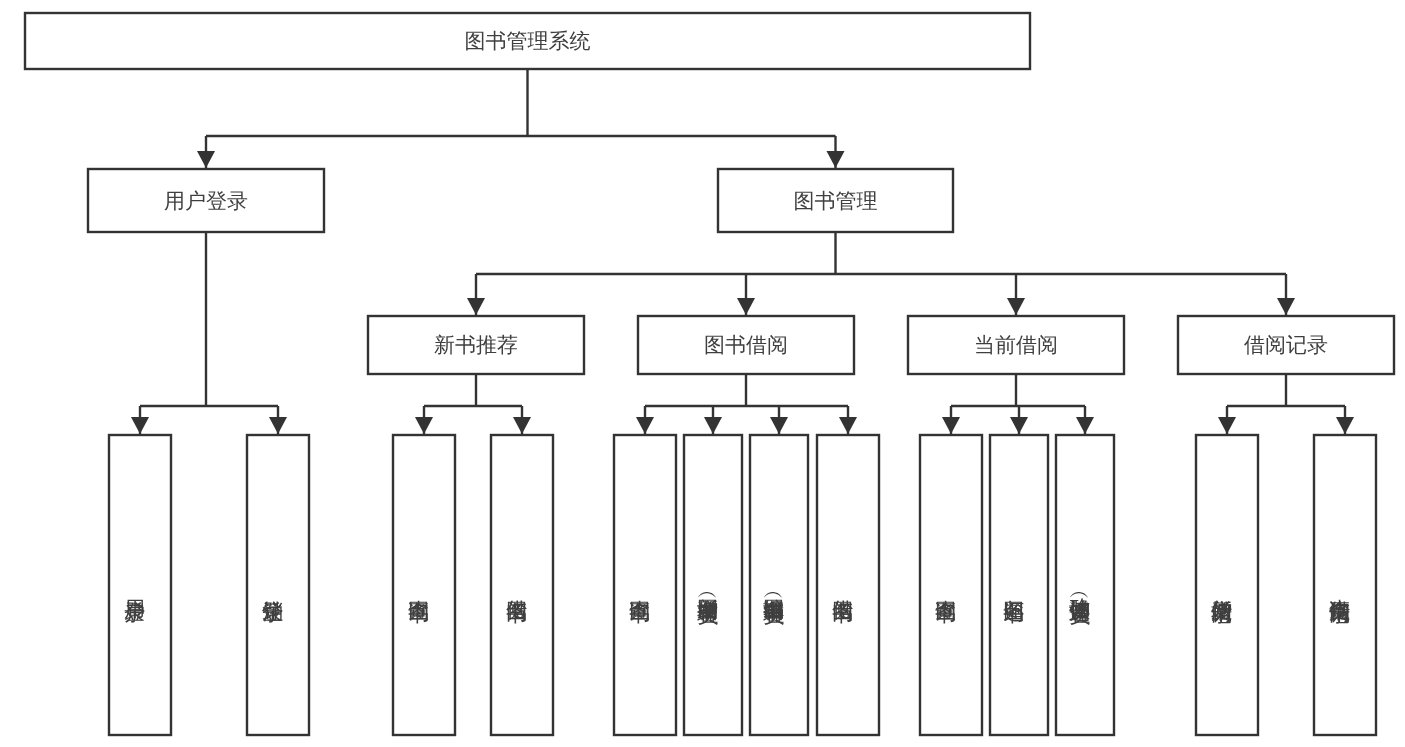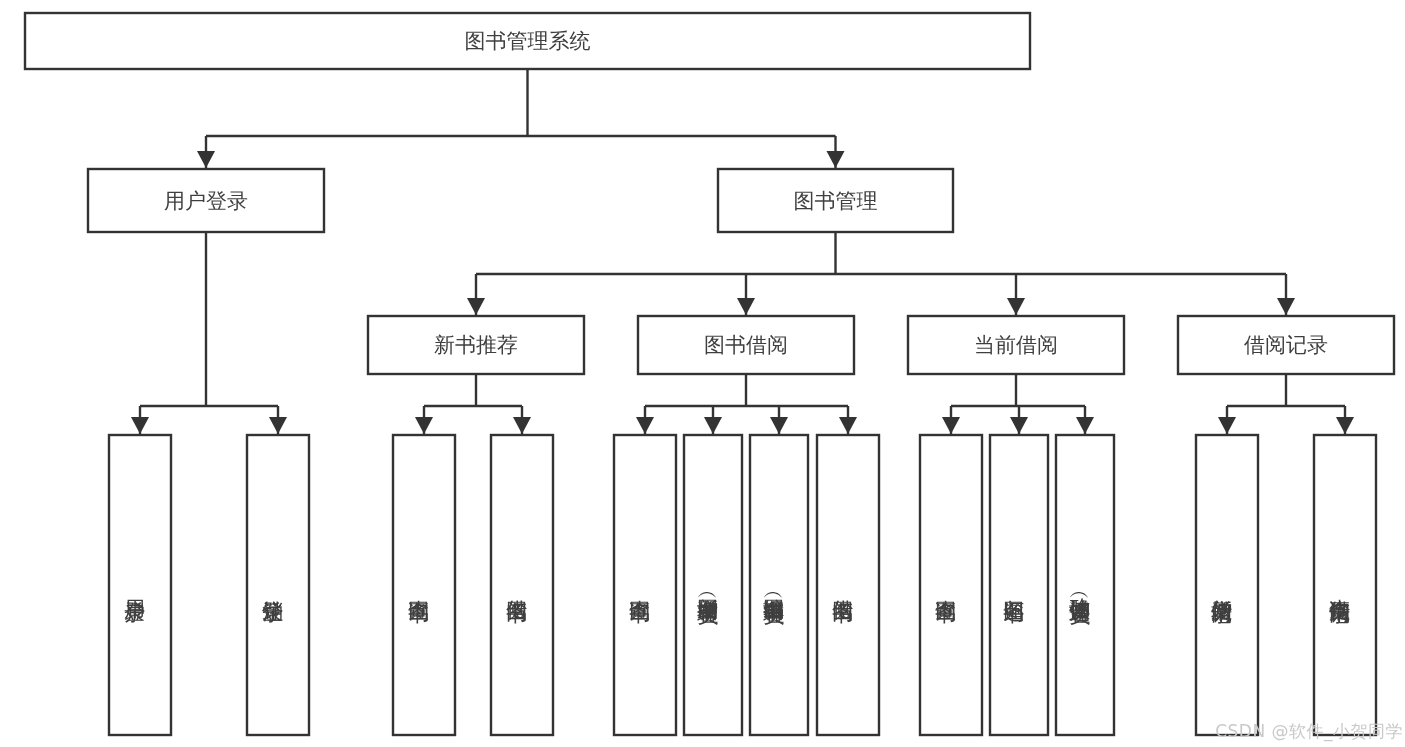--- a/index.html
+++ b/index.html
@@ -176,14 +176,13 @@
       <div class="vlabel" style="left: 678px; top: 435px; width: 58px; height: 300px;">新增图书（管理员）</div>
       <div class="vlabel" style="left: 744px; top: 435px; width: 58px; height: 300px;">编辑图书（管理员）</div>
       <div class="vlabel" style="left: 811px; top: 435px; width: 62px; height: 300px;">借阅图书</div>
       <div class="vlabel" style="left: 914px; top: 435px; width: 62px; height: 300px;">查询图书</div>
       <div class="vlabel" style="left: 984px; top: 435px; width: 58px; height: 300px;">归还图书</div>
       <div class="vlabel" style="left: 1050px; top: 435px; width: 58px; height: 300px;">确认归还（管理员）</div>
       <div class="vlabel" style="left: 1190px; top: 435px; width: 62px; height: 300px;">新增借阅记录</div>
       <div class="vlabel" style="left: 1308px; top: 435px; width: 62px; height: 300px;">查询借阅记录</div>
     </div>
 
-  <div class="watermark">CSDN @软件_小贺同学</div>
 </div>
 
 </body></html>

